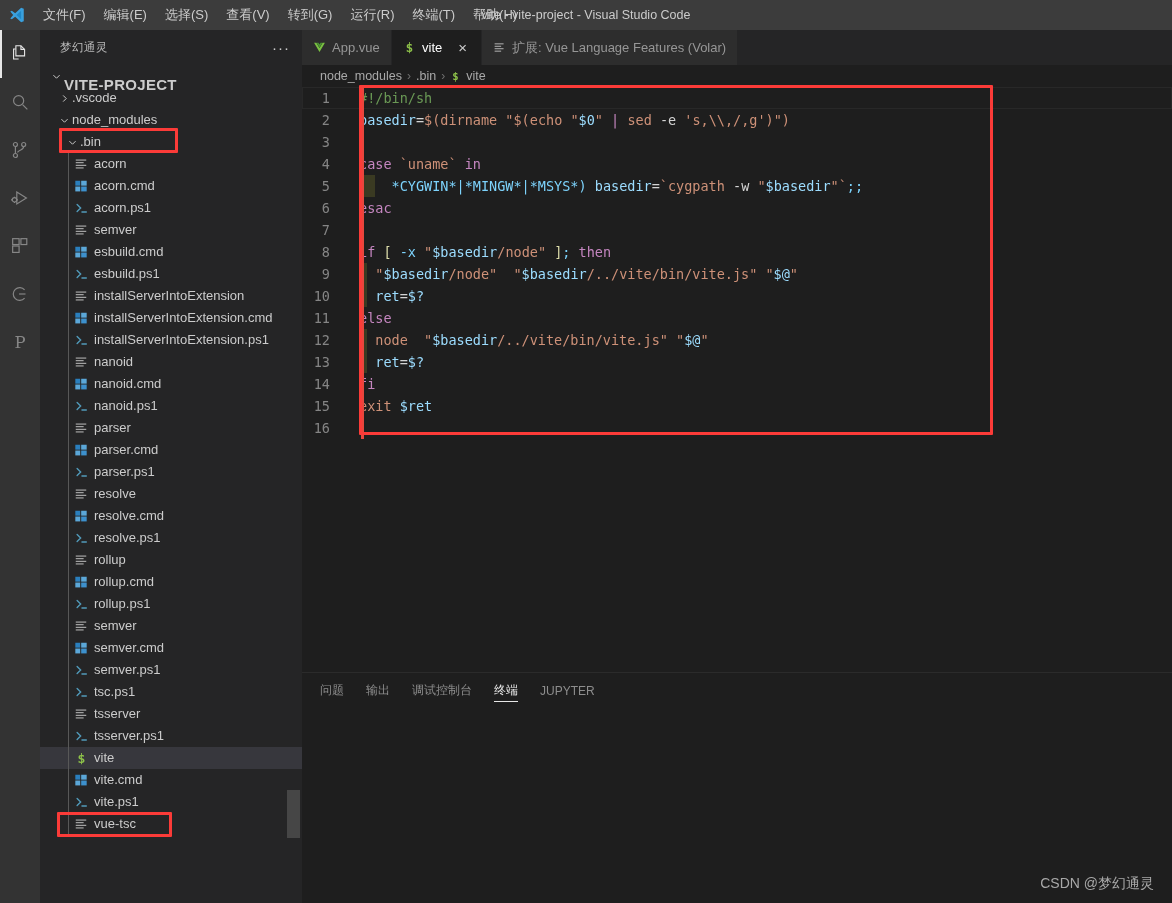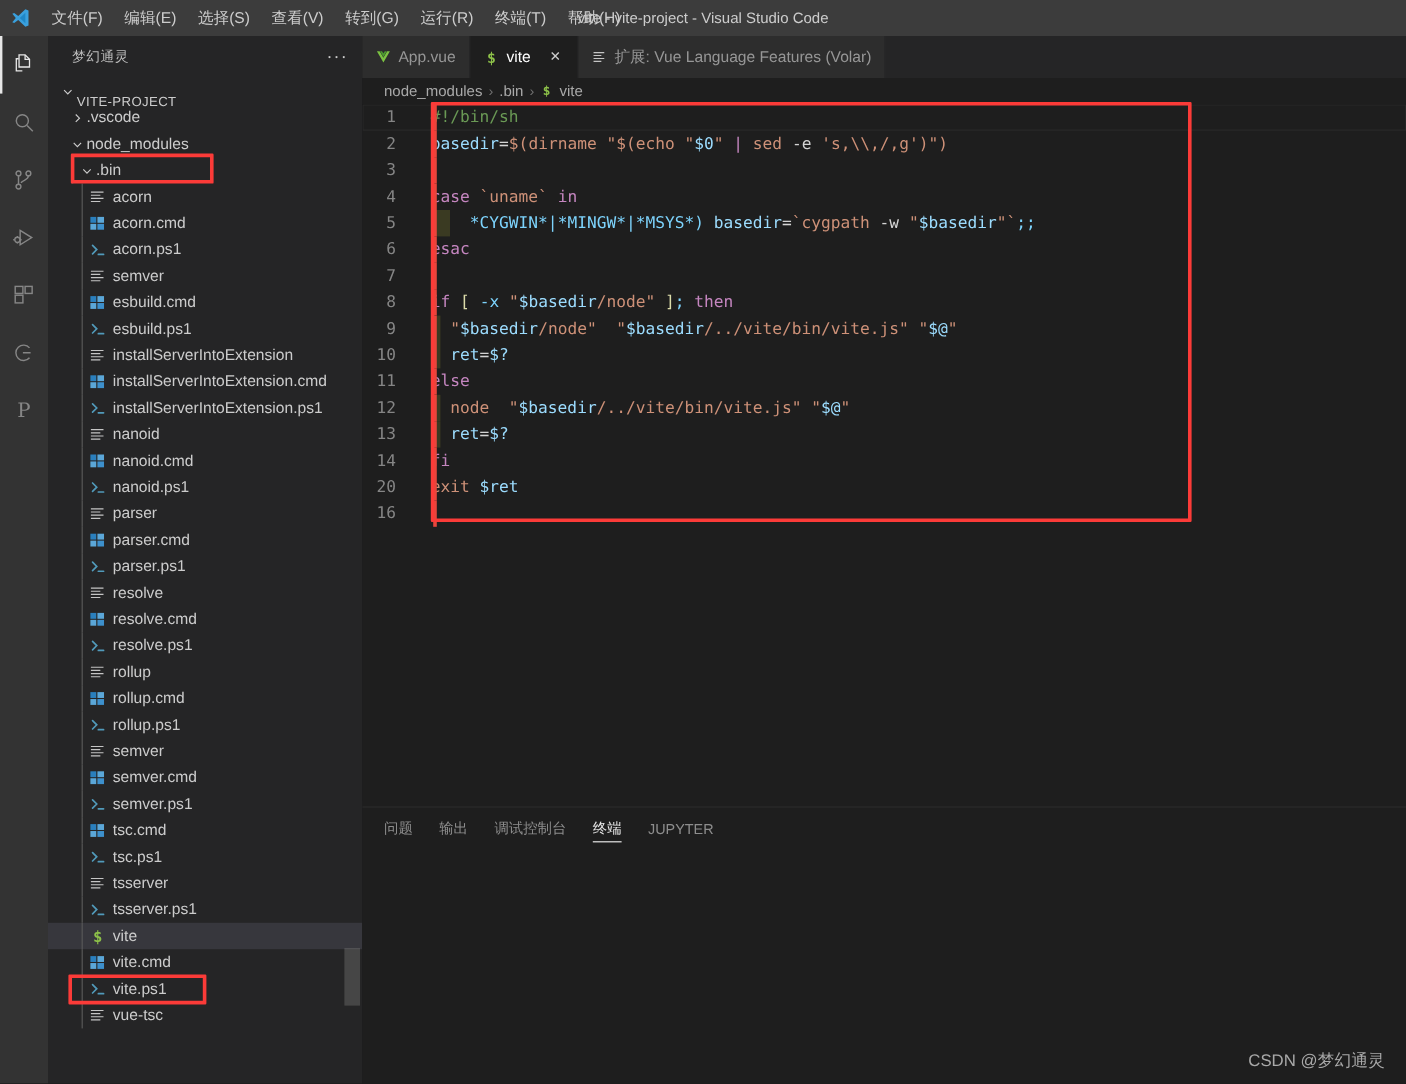--- a/index.html
+++ b/index.html
@@ -59,21 +59,21 @@
     height: 22px; display: flex; align-items: center; white-space: nowrap;
     position: relative; cursor: pointer; color: #cccccc;
   }
   .row.selected { background: #37373d; }
   .row .twisty {
     width: 16px; min-width: 16px; display: flex; align-items: center; justify-content: center;
     color: #cccccc; font-size: 9px;
   }
   .row .fi { width: 18px; min-width: 18px; display: flex; align-items: center; justify-content: center; margin-right: 4px; }
   .row .lbl { font-size: 13px; line-height: 22px; }
-  .row.root .lbl { font-weight: normal; font-size: 11px; letter-spacing: .3px; margin-top: 18px; }
+  .row.root .lbl { font-weight: bold; font-size: 15px; letter-spacing: .3px; margin-top: 18px; }
   .indent-guide {
     position: absolute; top: 0; width: 1px; height: 22px; background: #585858;
   }
   .sb-thumb {
     position: absolute; left: 247px; width: 13px; background: rgba(121,121,121,.4);
   }
 
   
   .editor-area { position: absolute; left: 302px; top: 30px; width: 870px; height: 873px; background: #1e1e1e; }
   .tabbar { height: 35px; background: #252526; display: flex; align-items: stretch; position: relative; }
@@ -538,33 +538,20 @@
         <div class="row">
           <div class="indent-guide" style="left: 28px;"></div>
           <div style="width: 32px; min-width: 32px;"></div>
           <span class="fi">
             <svg width="15" height="14" viewBox="0 0 16 16" stroke="#519aba" stroke-width="1.6" fill="none" stroke-linecap="round">
               <path d="M3 4l4 4-4 4"></path>
               <path d="M8.5 12.6h5"></path>
             </svg>
           </span>
           <span class="lbl">semver.ps1</span>
-        </div>
-        <div class="row">
-          <div class="indent-guide" style="left: 28px;"></div>
-          <div style="width: 32px; min-width: 32px;"></div>
-          <span class="fi">
-            <svg width="14" height="14" viewBox="0 0 16 16">
-              <rect x="1.5" y="2" width="5.6" height="5.6" fill="#2a7fbd"></rect>
-              <rect x="8.2" y="2" width="6.3" height="5.6" fill="#5ba7d8"></rect>
-              <rect x="1.5" y="8.6" width="5.6" height="5.6" fill="#5ba7d8"></rect>
-              <rect x="8.2" y="8.6" width="6.3" height="5.6" fill="#3d90cc"></rect>
-            </svg>
-          </span>
-          <span class="lbl">tsc.cmd</span>
         </div>
         <div class="row">
           <div class="indent-guide" style="left: 28px;"></div>
           <div style="width: 32px; min-width: 32px;"></div>
           <span class="fi">
             <svg width="15" height="14" viewBox="0 0 16 16" stroke="#519aba" stroke-width="1.6" fill="none" stroke-linecap="round">
               <path d="M3 4l4 4-4 4"></path>
               <path d="M8.5 12.6h5"></path>
             </svg>
           </span>
@@ -749,21 +736,21 @@
             <span class="ln">13</span>
             <span class="gut-mod"></span>
             <span class="ctxt"><span class="indent-hl"> </span><span class="t-var"> ret</span><span class="t-op">=</span><span class="t-var">$?</span></span>
           </div>
           <div class="cline">
             <span class="ln">14</span>
             <span class="gut-mod"></span>
             <span class="ctxt"><span class="t-kw">fi</span></span>
           </div>
           <div class="cline">
-            <span class="ln">20</span>
+            <span class="ln">15</span>
             <span class="gut-mod"></span>
             <span class="ctxt"><span class="t-cmd">exit</span><span class="t-op"> </span><span class="t-var">$ret</span></span>
           </div>
           <div class="cline">
             <span class="ln">16</span>
             <span class="gut-mod"></span>
             <span class="ctxt"></span>
           </div>
         </div>
     </div>

